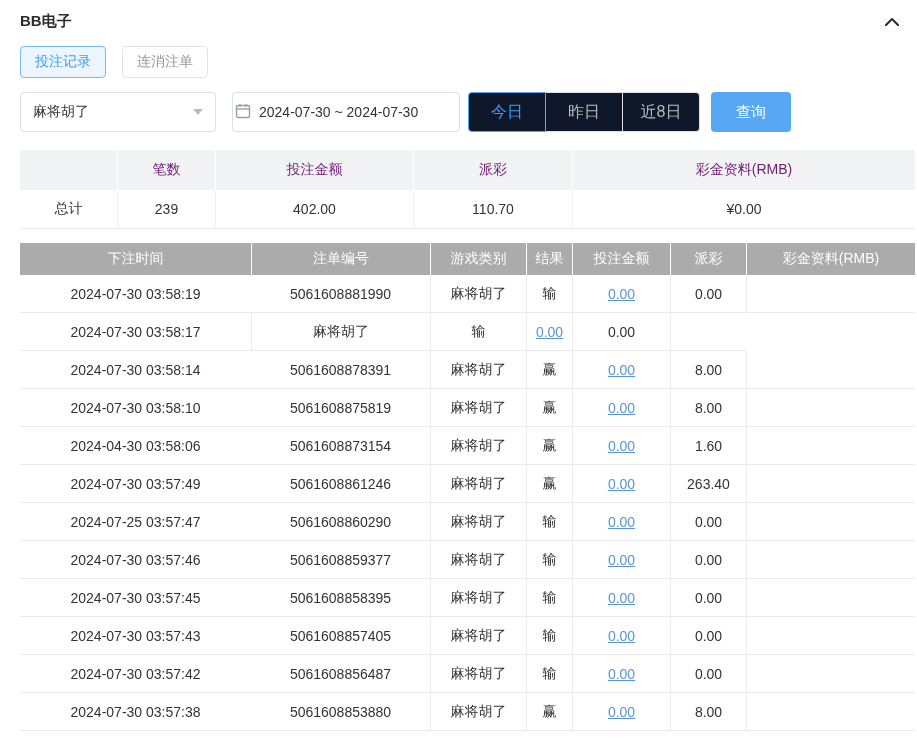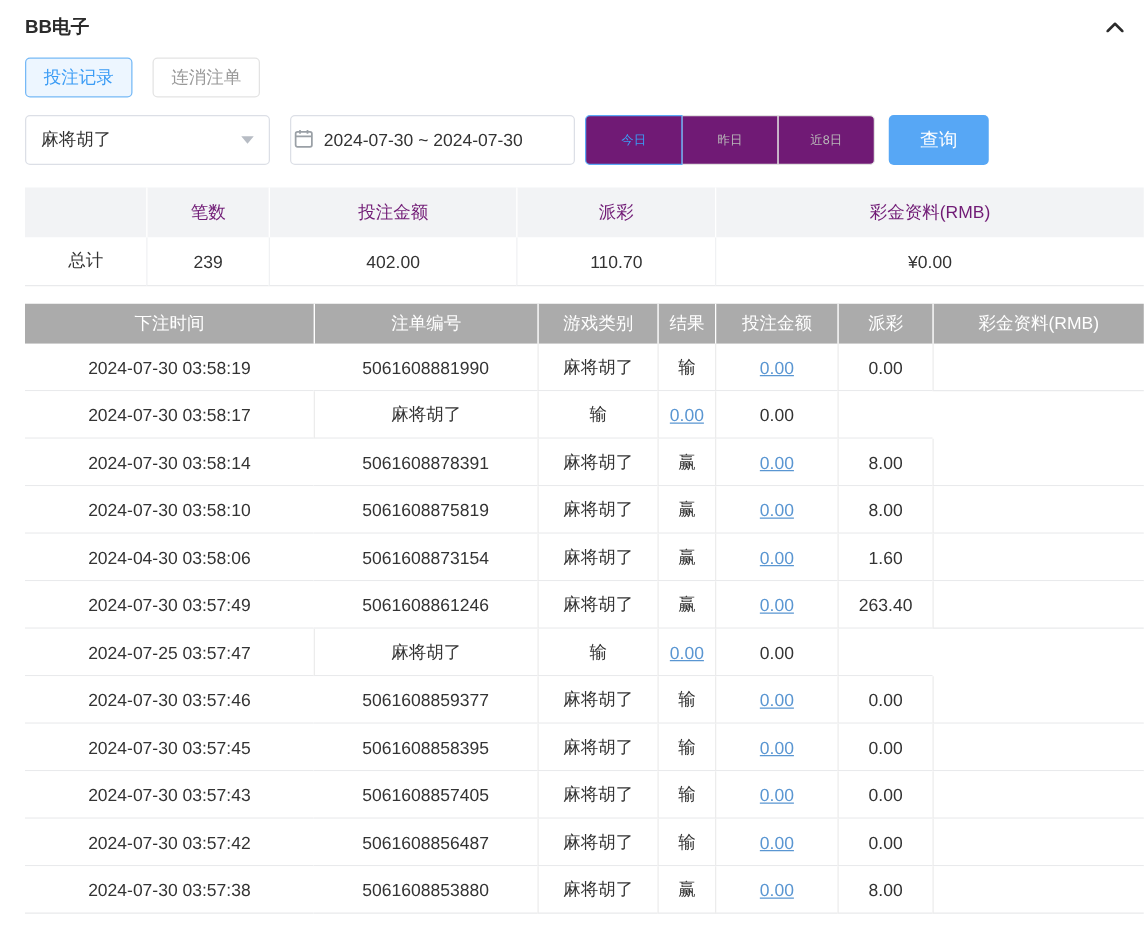--- a/index.html
+++ b/index.html
@@ -22,22 +22,22 @@
   
   .filters { display: flex; align-items: center; margin-bottom: 18px; }
   .select-box { width: 196px; height: 40px; border: 1px solid #dcdfe6; border-radius: 4px; background: #fff;
                 display: flex; align-items: center; justify-content: space-between; padding: 0 12px; cursor: pointer; }
   .select-caret { width: 0; height: 0; border-left: 5px solid transparent; border-right: 5px solid transparent; border-top: 6px solid #b7bcc4; }
   .date-box { width: 228px; height: 40px; border: 1px solid #dcdfe6; border-radius: 4px; background: #fff;
               display: flex; align-items: center; gap: 8px; padding: 0 2px; margin-left: 16px; cursor: pointer; }
   .date-text { white-space: nowrap; }
 
   .quick-group { display: flex; margin-left: 8px; }
-  .quick-btn { width: 78px; height: 40px; background: #701a75; border: 1px solid #e2e2e2; color: #b9b9b9;
-               display: flex; align-items: center; justify-content: center; cursor: pointer; font-size: 10px; margin-left: -1px; }
+  .quick-btn { width: 78px; height: 40px; background: #0f172a; border: 1px solid #e2e2e2; color: #b9b9b9;
+               display: flex; align-items: center; justify-content: center; cursor: pointer; font-size: 16px; margin-left: -1px; }
   .quick-btn:first-child { margin-left: 0; border-radius: 4px 0 0 4px; }
   .quick-btn:last-child { border-radius: 0 4px 4px 0; }
   .quick-btn.active { border-color: #5aa9f6; color: #3b9cf5; position: relative; z-index: 2; }
 
   .search-btn { width: 80px; height: 40px; margin-left: 11px; background: #57a7f5; color: #fff; border: none;
                 border-radius: 4px; font-size: 15px; cursor: pointer; display: flex; align-items: center; justify-content: center; }
 
   
   .summary { width: 895px; margin-bottom: 14px; }
   .sum-row { display: grid; grid-template-columns: 97px 98px 198px 159px 1fr; }
@@ -195,20 +195,21 @@
           <div class="cell v">麻将胡了</div>
           <div class="cell v">赢</div>
           <div class="cell v">
             <a class="amt-link">0.00</a>
           </div>
           <div class="cell v">263.40</div>
           <div class="cell v"></div>
         </div>
         <div class="grid-row">
           <div class="cell">2024-07-25 03:57:47</div>
+          <div class="cell">5061608860290</div>
           <div class="cell v">麻将胡了</div>
           <div class="cell v">输</div>
           <div class="cell v">
             <a class="amt-link">0.00</a>
           </div>
           <div class="cell v">0.00</div>
           <div class="cell v"></div>
         </div>
         <div class="grid-row">
           <div class="cell">2024-07-30 03:57:46</div>

